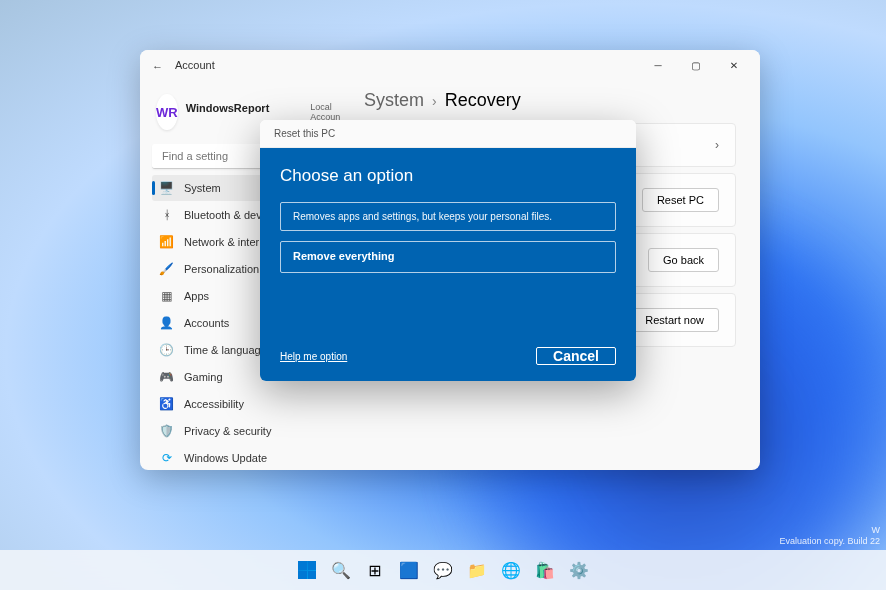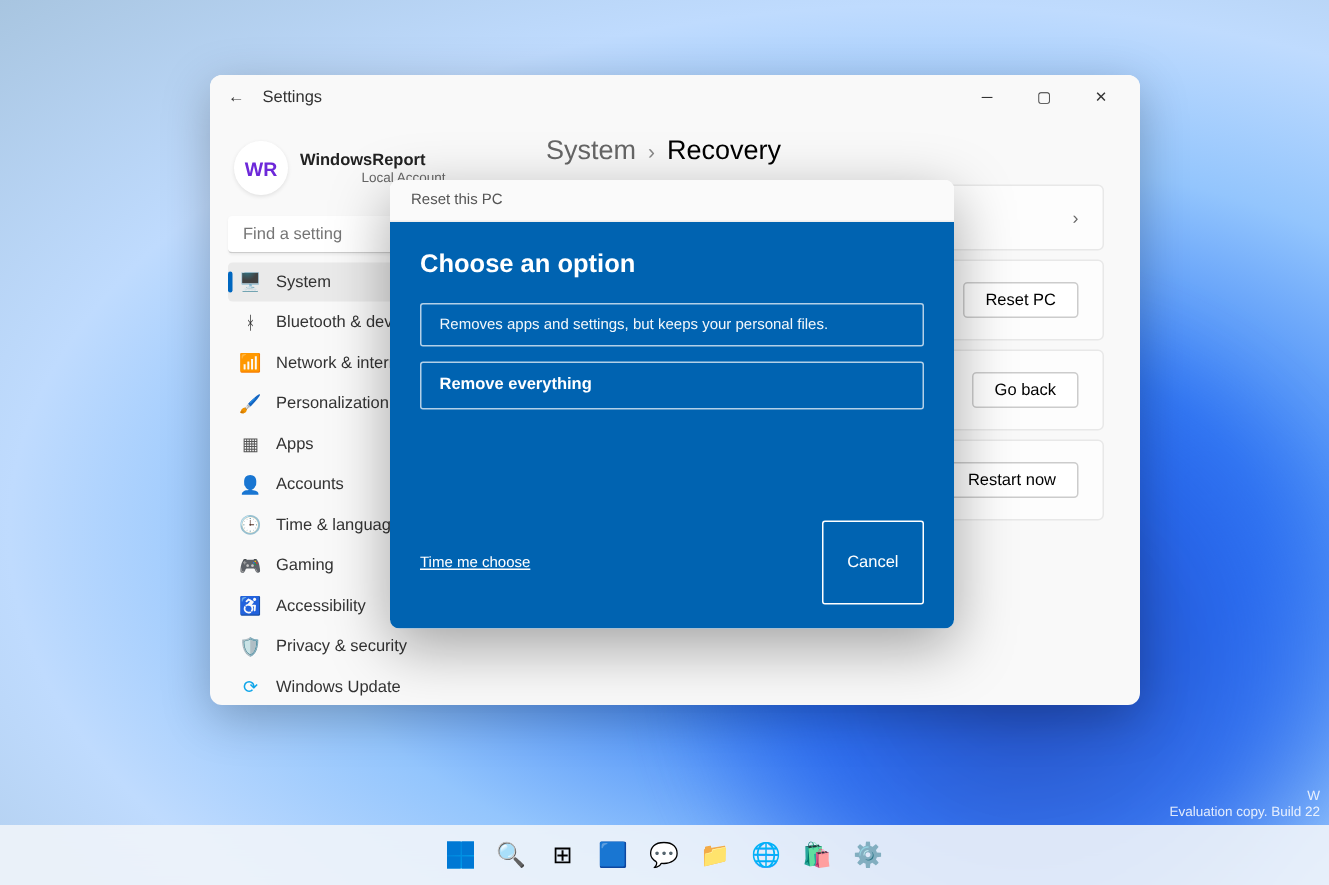--- a/index.html
+++ b/index.html
@@ -14,65 +14,65 @@
 .settings-window { position: absolute; left: 140px; top: 50px; width: 620px; height: 420px; background: #f9f9f9; border-radius: 8px; box-shadow: 0 8px 32px rgba(0,0,0,0.25); display: flex; flex-direction: column; overflow: hidden; }
 .titlebar { height: 30px; display: flex; align-items: center; padding: 0 8px; background: #f9f9f9; }
 .titlebar-left { display: flex; align-items: center; gap: 8px; font-size: 11px; color: #333; }
 .back-arrow { cursor: pointer; padding: 4px; }
 .titlebar-controls { margin-left: auto; display: flex; gap: 2px; }
 .titlebar-btn { width: 36px; height: 24px; display: flex; align-items: center; justify-content: center; cursor: pointer; font-size: 10px; color: #333; }
 .window-body { flex: 1; display: flex; overflow: hidden; }
 .sidebar { width: 200px; padding: 8px 12px; overflow-y: auto; }
 .user-block { display: flex; align-items: center; gap: 8px; padding: 6px 4px 14px; }
 .avatar { width: 36px; height: 36px; border-radius: 50%; background: #fff; display: flex; align-items: center; justify-content: center; font-weight: 700; font-size: 13px; color: #6d28d9; box-shadow: 0 1px 3px rgba(0,0,0,0.1); }
-.user-info { display: flex; flex-direction: column; }
+.user-info { display: flex; flex-direction: row; }
 .user-name { font-size: 11px; font-weight: 600; color: #222; }
 .user-sub { font-size: 9px; color: #666; padding-left: 41px; }
 .search-box { width: 100%; padding: 6px 10px; border: none; border-bottom: 1px solid #ccc; background: #fff; border-radius: 3px; font-size: 11px; margin-bottom: 6px; box-shadow: 0 1px 2px rgba(0,0,0,0.05); }
 .nav-list { list-style: none; }
 .nav-item { display: flex; align-items: center; gap: 10px; padding: 6px 8px; font-size: 11px; color: #333; border-radius: 3px; cursor: pointer; margin-bottom: 1px; }
 .nav-item.active { background: #eaeaea; position: relative; }
 .nav-item.active::before { content: ''; position: absolute; left: 0; top: 6px; bottom: 6px; width: 3px; background: #0067c0; border-radius: 2px; }
 .nav-icon { width: 14px; height: 14px; display: inline-flex; align-items: center; justify-content: center; font-size: 12px; }
 .content { flex: 1; padding: 10px 24px; overflow-y: auto; }
 .breadcrumb { font-size: 18px; color: #333; margin-bottom: 12px; display: flex; align-items: center; gap: 8px; }
 .bc-parent { color: #666; font-weight: 400; }
 .bc-sep { color: #888; font-size: 14px; }
 .bc-current { font-weight: 400; color: #000000; }
 .settings-row { display: flex; align-items: center; justify-content: space-between; padding: 14px 16px; background: #fdfdfd; border: 1px solid #e8e8e8; border-radius: 4px; margin-bottom: 6px; }
 .row-chevron { color: #666; font-size: 12px; }
 .row-btn { padding: 5px 14px; font-size: 11px; border: 1px solid #ccc; background: #fff; border-radius: 3px; cursor: pointer; }
 .feedback-row { display: flex; align-items: center; gap: 10px; padding: 10px 4px; font-size: 11px; color: #0067c0; cursor: pointer; }
 .dialog-overlay { position: absolute; left: 260px; top: 120px; width: 376px; background: #fff; border-radius: 6px; box-shadow: 0 12px 40px rgba(0,0,0,0.35); overflow: hidden; }
 .dialog-header { padding: 8px 14px; font-size: 10px; color: #555; border-bottom: 1px solid #eee; background: #fafafa; }
 .dialog-body { background: #0063b1; color: #fff; padding: 18px 20px 16px; }
-.dialog-title { font-size: 17px; font-weight: 700; margin-bottom: 16px; }
+.dialog-title { font-size: 17px; font-weight: 400; margin-bottom: 16px; }
 .option-box { border: 1px solid rgba(255,255,255,0.7); border-radius: 2px; padding: 8px 12px; margin-bottom: 10px; cursor: pointer; }
 .option-title { font-size: 11px; font-weight: 600; margin-bottom: 2px; }
 .option-desc { font-size: 10px; opacity: 0.95; }
 .dialog-spacer { height: 58px; }
 .dialog-footer { display: flex; justify-content: space-between; align-items: center; margin-top: 6px; }
 .help-link { font-size: 10px; text-decoration: underline; cursor: pointer; }
-.cancel-btn { padding: 21px 16px; font-size: 11px; border: 1px solid #fff; background: transparent; color: #fff; border-radius: 2px; cursor: pointer; }
+.cancel-btn { padding: 0 16px; font-size: 14px; border: 1px solid #fff; background: transparent; color: #fff; border-radius: 2px; cursor: pointer; font-weight: bold; }
 </style>
 </head>
 <body>
 
 <div class="wallpaper"></div>
 
 <div class="watermark">
   <div>W</div>
   <div>Evaluation copy. Build 22</div>
 </div>
 
 <div class="settings-window">
   <div class="titlebar">
     <div class="titlebar-left">
       <span class="back-arrow">←</span>
-      <span>Settings</span>
+      <span>Account</span>
     </div>
     <div class="titlebar-controls">
       <div class="titlebar-btn">─</div>
       <div class="titlebar-btn">▢</div>
       <div class="titlebar-btn">✕</div>
     </div>
   </div>
 
   <div class="window-body">
     <aside class="sidebar">
@@ -171,21 +171,21 @@
     <div id="dialog-options">
         <div class="option-box">
           <div class="option-desc">Removes apps and settings, but keeps your personal files.</div>
         </div>
         <div class="option-box">
           <div class="option-title">Remove everything</div>
         </div>
       </div>
     <div class="dialog-spacer"></div>
     <div class="dialog-footer">
-      <span class="help-link">Time me choose</span>
+      <span class="help-link">Help me option</span>
       <button class="cancel-btn">Cancel</button>
     </div>
   </div>
 </div>
 
 <div class="taskbar">
   <div class="taskbar-icon">
       <div class="win-icon">
         <span></span>
         <span></span>

